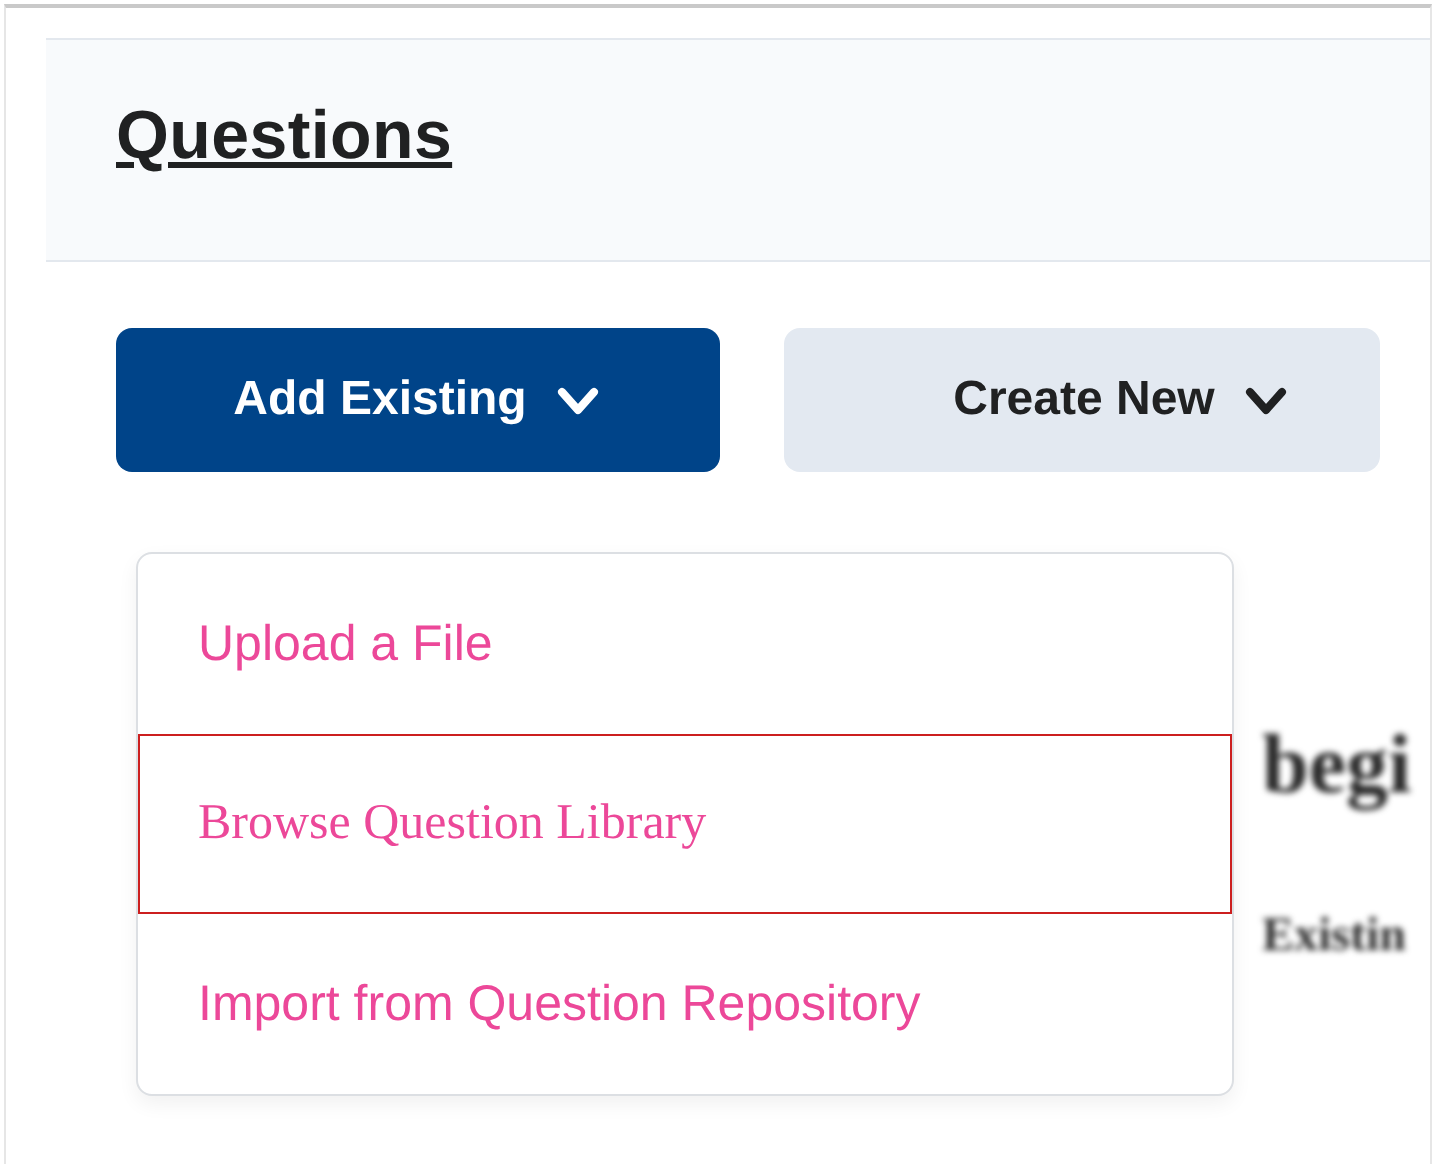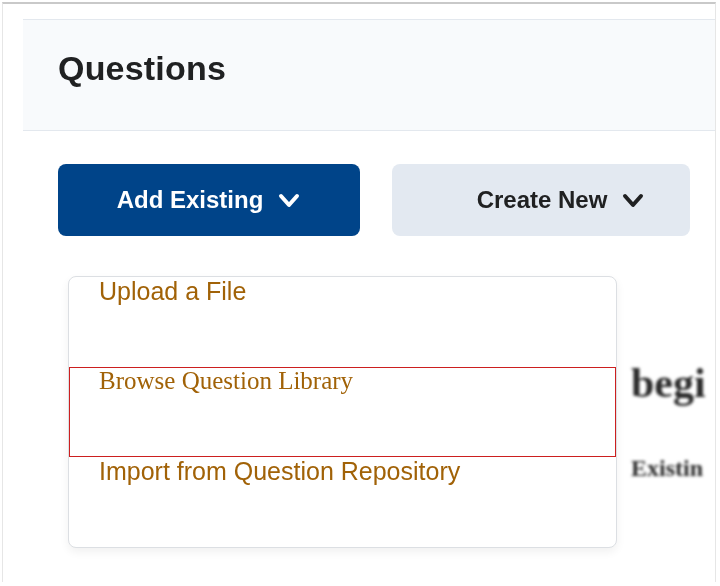--- a/index.html
+++ b/index.html
@@ -27,20 +27,21 @@
     background: #f8fafc;
     border-top: 1px solid #e3e8ee;
     border-bottom: 1px solid #e3e8ee;
   }
   .section-title {
     position: absolute;
     left: 55px; top: 45px;
     font-size: 34px;
     font-weight: 700;
     letter-spacing: 0.2px;
+    text-decoration: underline;
   }
   .button-row {
     position: absolute;
     left: 55px; top: 160px;
     display: flex;
     gap: 32px;
   }
   .btn {
     display: inline-flex;
     align-items: center;
@@ -71,24 +72,24 @@
     width: 549px;
     background: #ffffff;
     border: 1px solid #dcdfe3;
     border-radius: 8px;
     box-shadow: 0 4px 10px rgba(0,0,0,0.06);
   }
   .dropdown-item {
     height: 90px;
     padding: 0 30px;
     display: flex;
-    align-items: flex-start;
+    align-items: center;
     font-size: 25px;
     font-weight: 400;
-    color: #a16207;
+    color: #ec4899;
     cursor: pointer;
   }
   .dropdown-item.highlighted {
     outline: 1px solid #cc1f1f;
     outline-offset: -1px;
     font-family: Liberation Serif, serif;
   }
   .bg-pixel-text {
     position: absolute;
     font-weight: 600;

